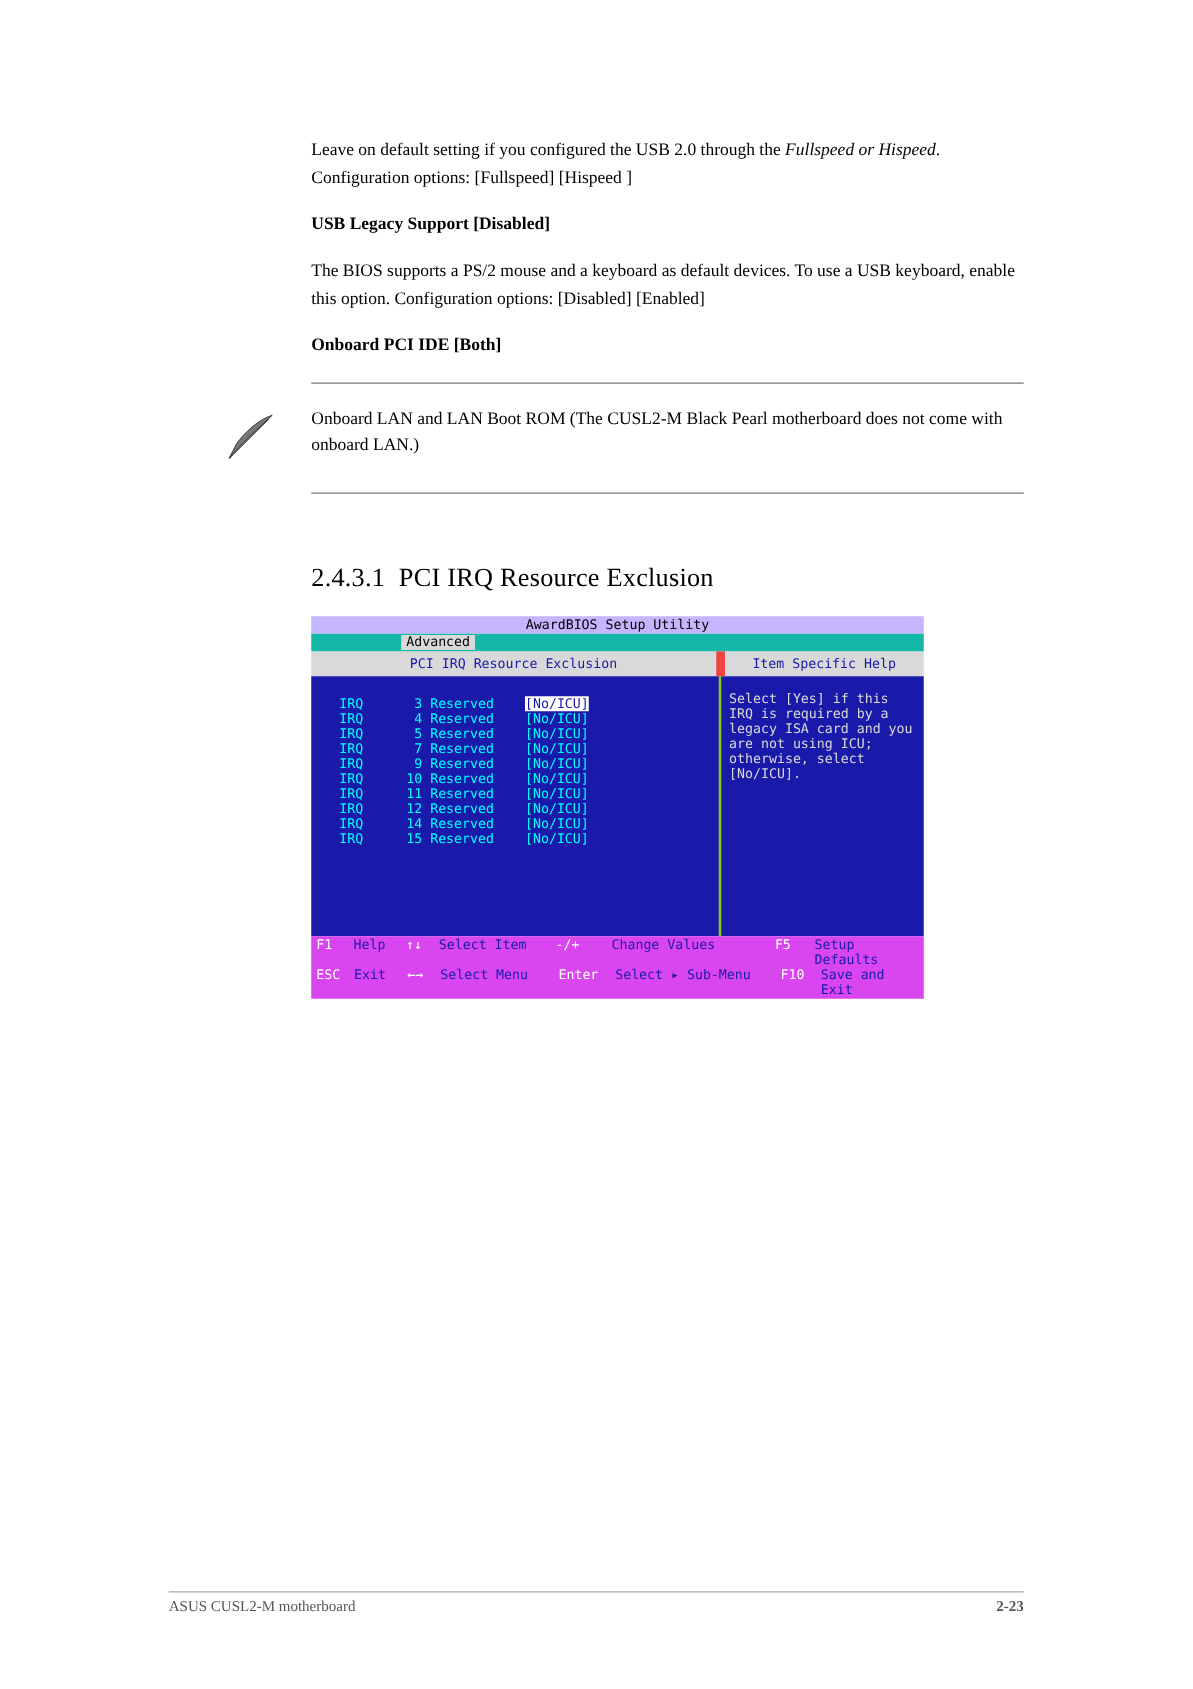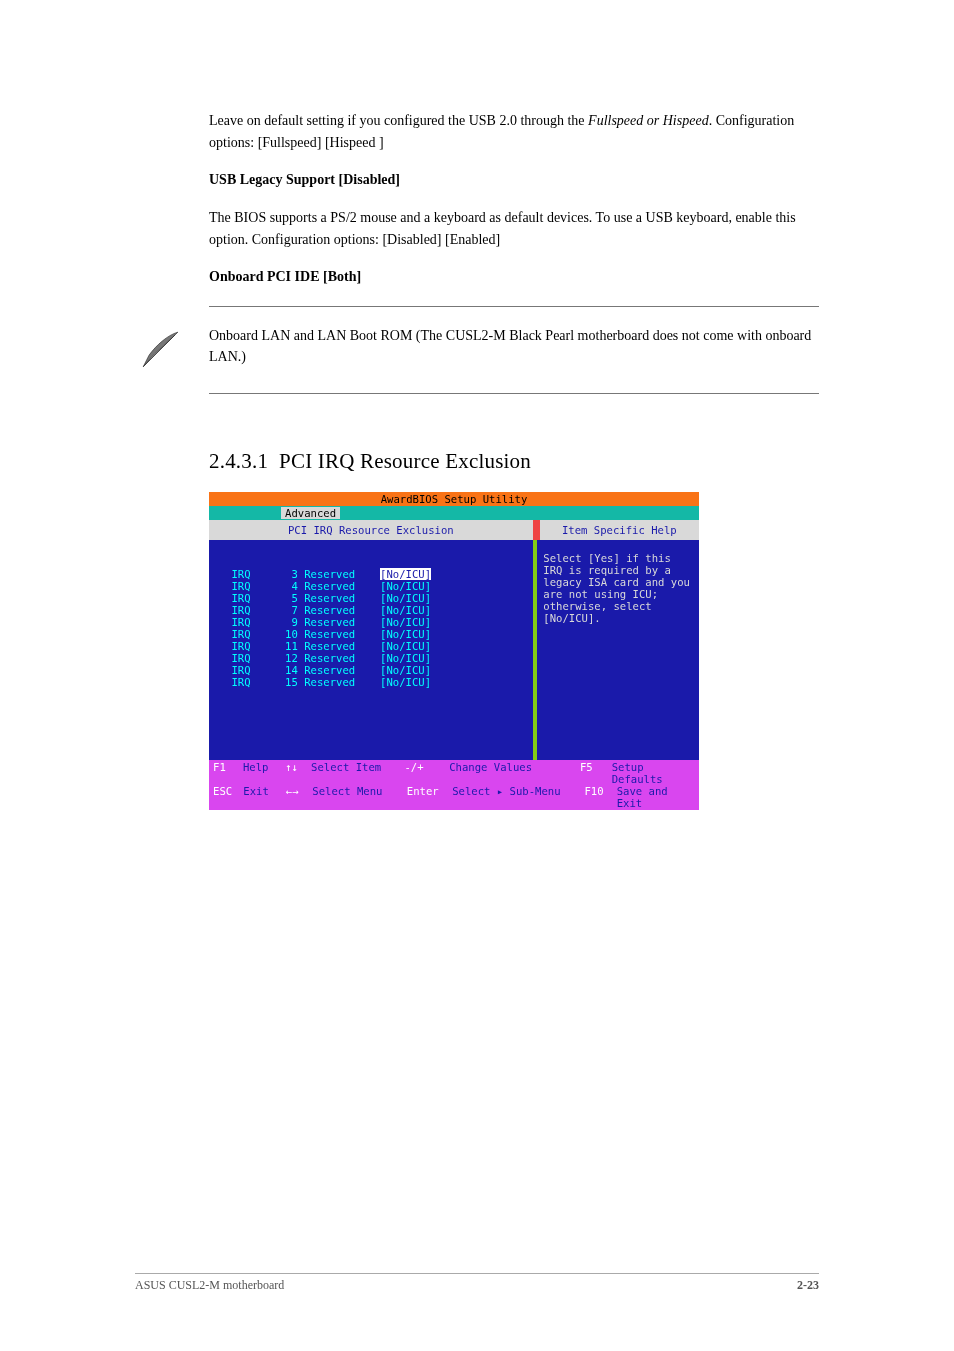--- a/index.html
+++ b/index.html
@@ -1,33 +1,33 @@
 <!DOCTYPE html>
 <html><head>
 <meta charset="utf-8">
 <style>
   html,body{margin:0;padding:0;background:#fff;font-family:Georgia,"Times New Roman",serif;color:#000}
   .page{width:954px;height:1351px;position:relative;box-sizing:border-box;padding:110px 135px 0 135px}
-  .content{margin-left:74px}
+  .content{margin-left:114px}
   .para{font-size:14px;line-height:1.55;margin:0 0 16px 0}
   .opts{display:inline}
   .hr{border:none;border-top:1px solid #777;margin:18px 0}
   .note-row{display:flex;align-items:flex-start;margin-top:8px}
   .note-icon{width:70px;flex:none;margin-left:-70px}
   .note-text{font-size:14px;line-height:1.5;flex:1}
   .subhead{font-size:21px;font-weight:normal;margin:55px 0 18px 0;letter-spacing:0.2px}
   .screenshot{width:490px;margin-top:6px;font-family:"Lucida Console",Consolas,monospace;font-size:10.6px}
-  .ss-titlebar{background:#f97316;color:#000;text-align:center;padding:1px 0}
+  .ss-titlebar{background:#c4b5fd;color:#000;text-align:center;padding:1px 0}
   .ss-tabbar{background:#14b8a6;color:#fff;padding:1px 0 1px 72px;position:relative}
   .ss-tab{background:#d9d9d9;color:#000;padding:0 4px;display:inline-block}
   .ss-header{display:flex;background:#d9d9d9;color:#1a1aaa}
   .ss-header .l{width:67%;text-align:center;padding:4px 0}
   .ss-header .r{width:33%;text-align:center;padding:4px 0;border-left:7px solid #ef4444}
   .ss-body{display:flex;background:#1a1aaa;color:#00ffff}
-  .ss-left{width:67%;padding:28px 8px 72px 16px;box-sizing:border-box;border-right:4px solid #84cc16}
+  .ss-left{width:67%;padding:16px 8px 72px 16px;box-sizing:border-box;border-right:2px solid #84cc16}
   .ss-right{width:33%;padding:12px 6px 10px 6px;box-sizing:border-box;color:#d9d9d9}
   .irq-row{display:flex;white-space:pre}
   .irq-lbl{width:60px}
   .irq-num{width:95px}
   .irq-val{}
   .irq-val.sel{background:#fff;color:#1a1aaa;padding:0 0}
   .ss-footer{background:#d946ef;color:#1a1aaa;padding:1px 4px}
   .ss-footer .frow{display:flex}
   .fk1{width:32px}
   .fk2{width:45px}

